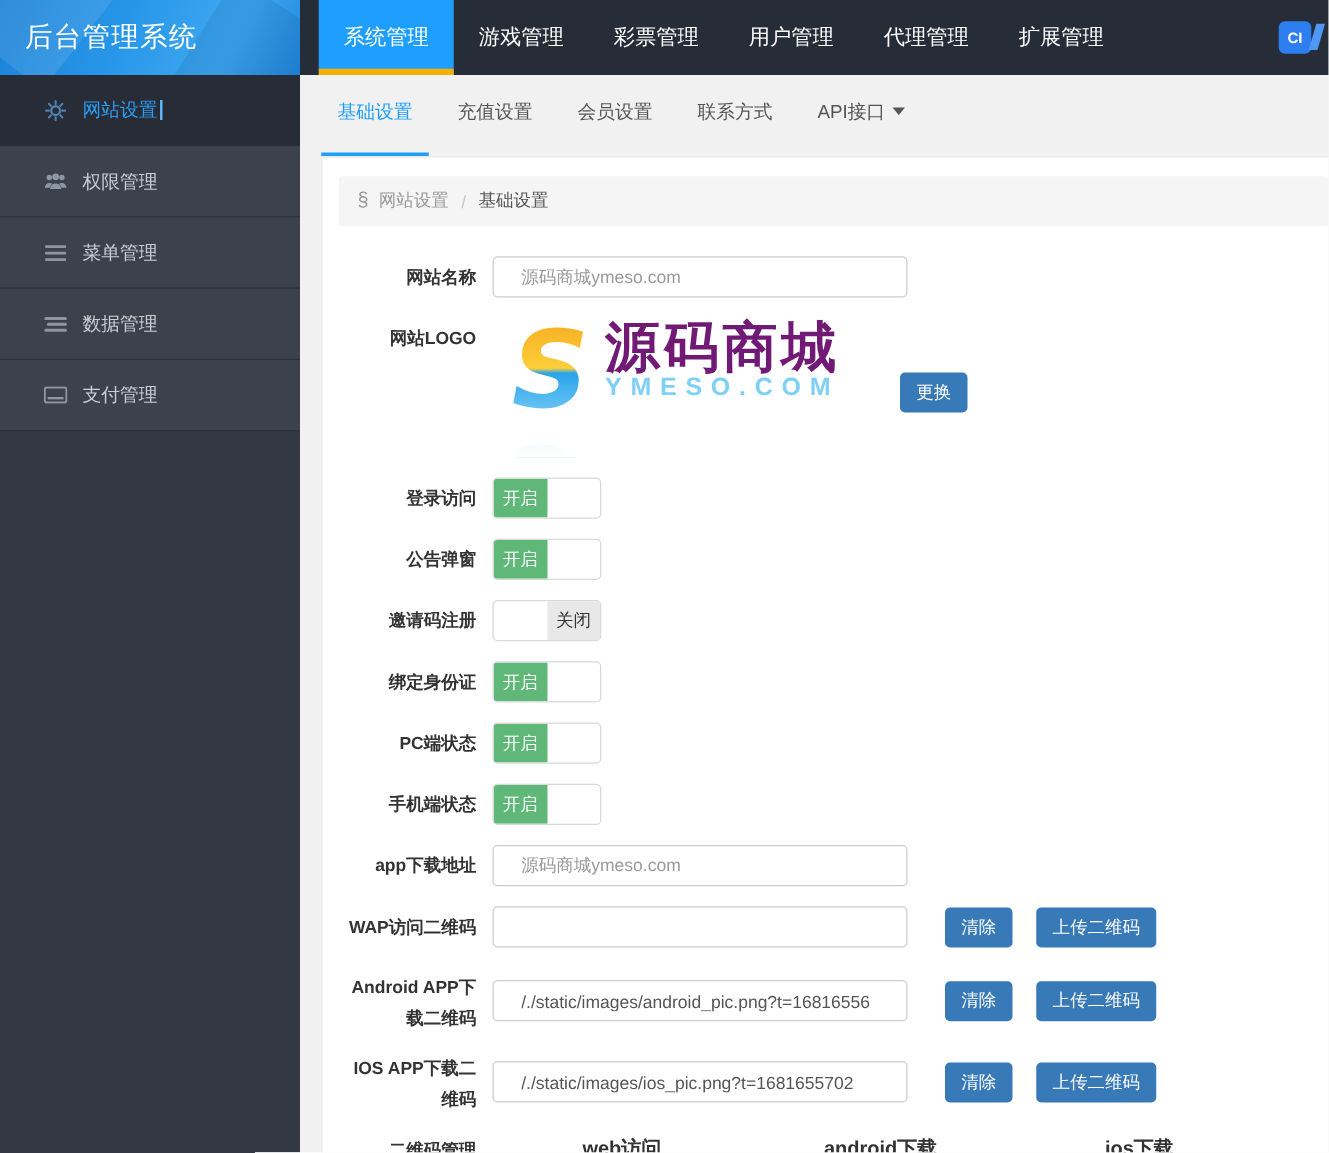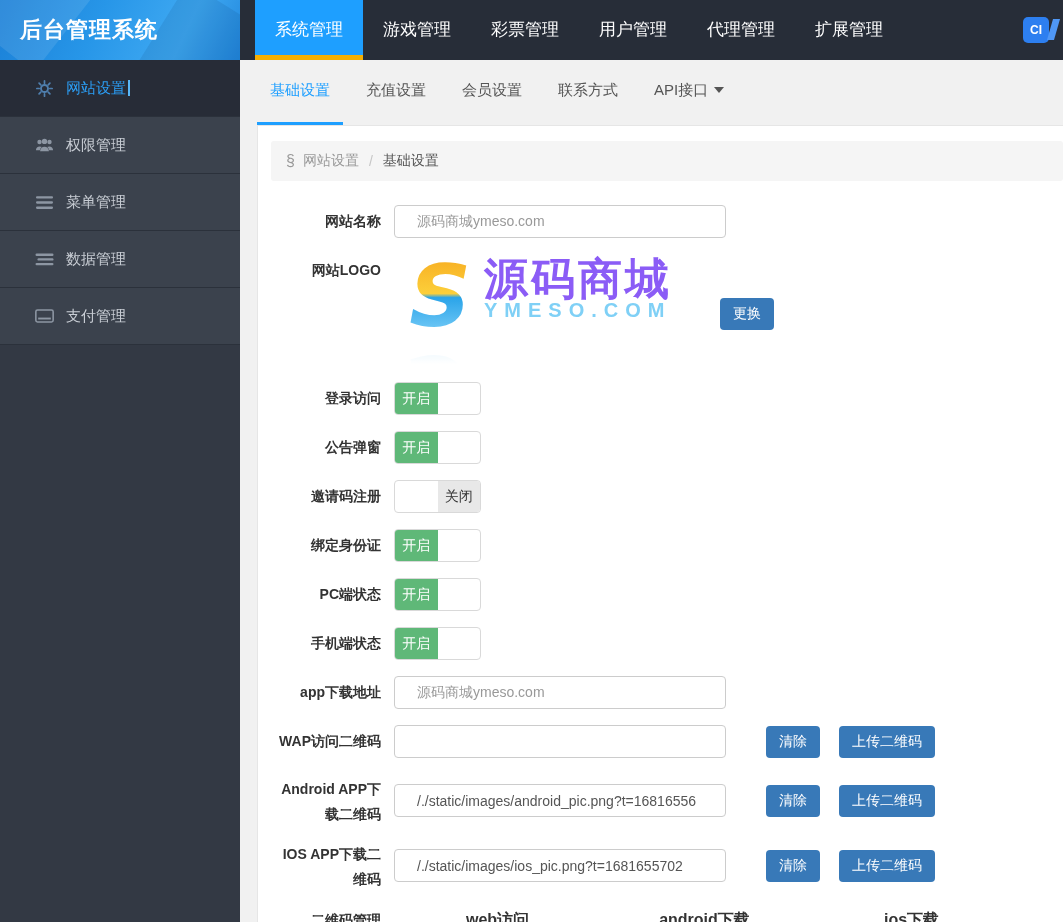--- a/index.html
+++ b/index.html
@@ -7,21 +7,21 @@
   .app { position:relative; width:1063px; height:922px; overflow:hidden; background:#f1f1f1; }
 
   
   .topbar { position:absolute; top:0; left:0; right:0; height:60px; background:#272d38; display:flex; z-index:5; }
   .brand { width:240px; height:60px; position:relative; overflow:hidden; flex:0 0 240px;
            background:linear-gradient(115deg,#1a7fd6 0%,#2796e8 40%,#3fa9f2 75%,#2187dd 100%); }
   .facet1 { position:absolute; width:160px; height:160px; background:rgba(255,255,255,.10);
             transform:rotate(38deg); left:-60px; top:-120px; }
   .facet2 { position:absolute; width:200px; height:200px; background:rgba(0,40,90,.10);
             transform:rotate(32deg); left:120px; top:20px; }
-  .brand-title { position:relative; color:#fff; font-size:22px; font-weight:bold; line-height:60px;
+  .brand-title { position:relative; color:#fff; font-size:22px; font-weight:normal; line-height:60px;
                  padding-left:20px; letter-spacing:1px; }
   .topnav { display:flex; padding-left:15px; }
   .top-tab { color:#fff; font-size:17px; line-height:60px; padding:0 20px; position:relative; cursor:pointer; }
   .top-tab.active { background:#1e9fff; }
   .top-tab.active .tab-underline { position:absolute; left:0; right:0; bottom:0; height:5px; background:#f5af02; }
   .user-badge { margin-left:auto; margin-right:14px; align-self:center; width:26px; height:26px;
                 background:#2d7ff0; border-radius:5px; color:#fff; font-size:12px; font-weight:bold;
                 display:flex; align-items:center; justify-content:center; position:relative; cursor:pointer; }
   .badge-tail { position:absolute; right:-8px; top:2px; width:7px; height:21px; background:#4f97f5;
                 transform:skewX(-16deg); }
@@ -59,37 +59,37 @@
   .row.tight { margin-bottom:12px; }
   .flabel { width:110px; margin-right:13px; text-align:right; font-weight:bold; color:#333;
             font-size:14px; line-height:33px; flex:0 0 110px; }
   .flabel.two-line { line-height:25px; padding-top:3px; }
   .tinput { width:332px; height:33px; border:1px solid #ccc; border-radius:4px; padding:0 22px;
             font-size:14px; color:#999; background:#fff; outline:none;
             font-family:"Liberation Sans","DejaVu Sans",sans-serif; white-space:nowrap; overflow:hidden; }
   .tinput.dark { color:#555; }
   .btn { background:#3879b8; color:#fff; border:none; border-radius:4px; height:32px; font-size:14px;
          padding:0 13px; cursor:pointer; font-family:Liberation Serif, serif; }
-  .btn.clear { margin-left:40px; }
+  .btn.clear { margin-left:30px; }
   .btn.upload { margin-left:19px; }
   .btn-row { display:flex; align-items:center; }
 
   
   .toggle { width:87px; height:33px; border:1px solid #d9d9d9; border-radius:4px; display:flex;
             overflow:hidden; background:#fff; cursor:pointer; }
   .toggle .seg { flex:1; display:flex; align-items:center; justify-content:center; font-size:14px; color:#333; }
   .toggle.on .seg-a { background:#5fb878; color:#fff; }
   .toggle.off .seg-b { background:#e8e8e8; color:#333; }
 
   
   .logo-zone { display:flex; align-items:flex-start; }
   .logo-stack { width:300px; }
   .logo-face { display:flex; align-items:flex-start; height:86px; }
   .logo-text { margin-left:6px; }
-  .logo-cn { font-size:44px; font-weight:bold; color:#8b5cf6; letter-spacing:3px; line-height:1.12; white-space:nowrap; }
+  .logo-cn { font-size:44px; font-weight:bold; color:#701a75; letter-spacing:3px; line-height:1.12; white-space:nowrap; }
   .logo-en { font-size:20px; font-weight:bold; color:#7fd0f6; letter-spacing:7px; margin-top:-4px; white-space:nowrap; }
   .reflect-zone { position:relative; height:24px; overflow:hidden; margin-top:2px; }
   .reflect-zone .logo-face { transform:scaleY(-1); opacity:.30; }
   .reflect-mask { position:absolute; inset:0; background:linear-gradient(to bottom,rgba(255,255,255,.45),#ffffff 92%); }
   .change-btn { margin-left:26px; margin-top:44px; }
 
   
   .qr-cols { display:flex; }
   .qr-col { width:207px; text-align:center; }
   .qr-head { font-size:16px; font-weight:bold; color:#333; line-height:20px; padding-top:6px; }

